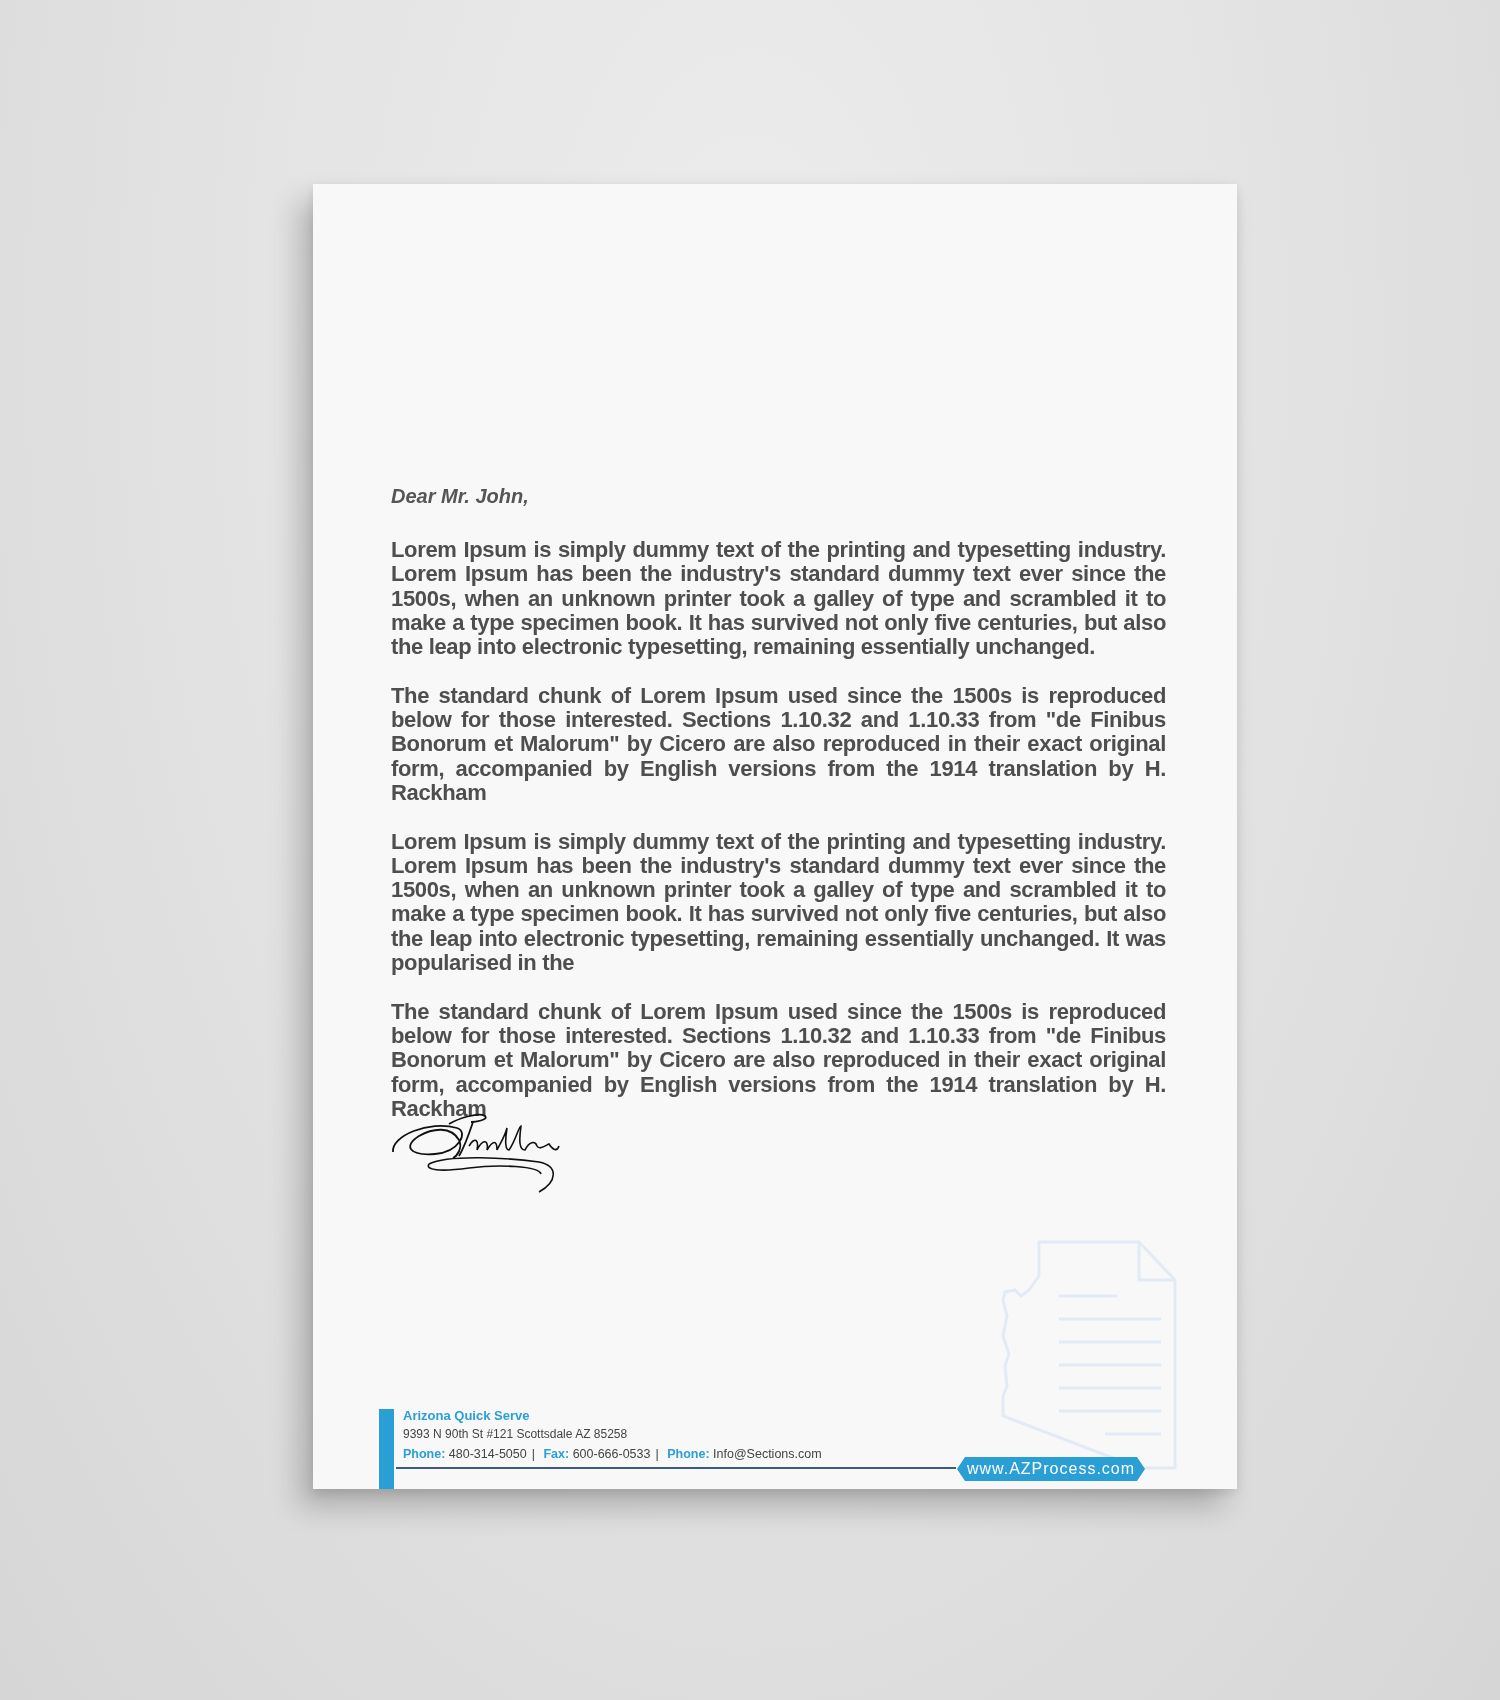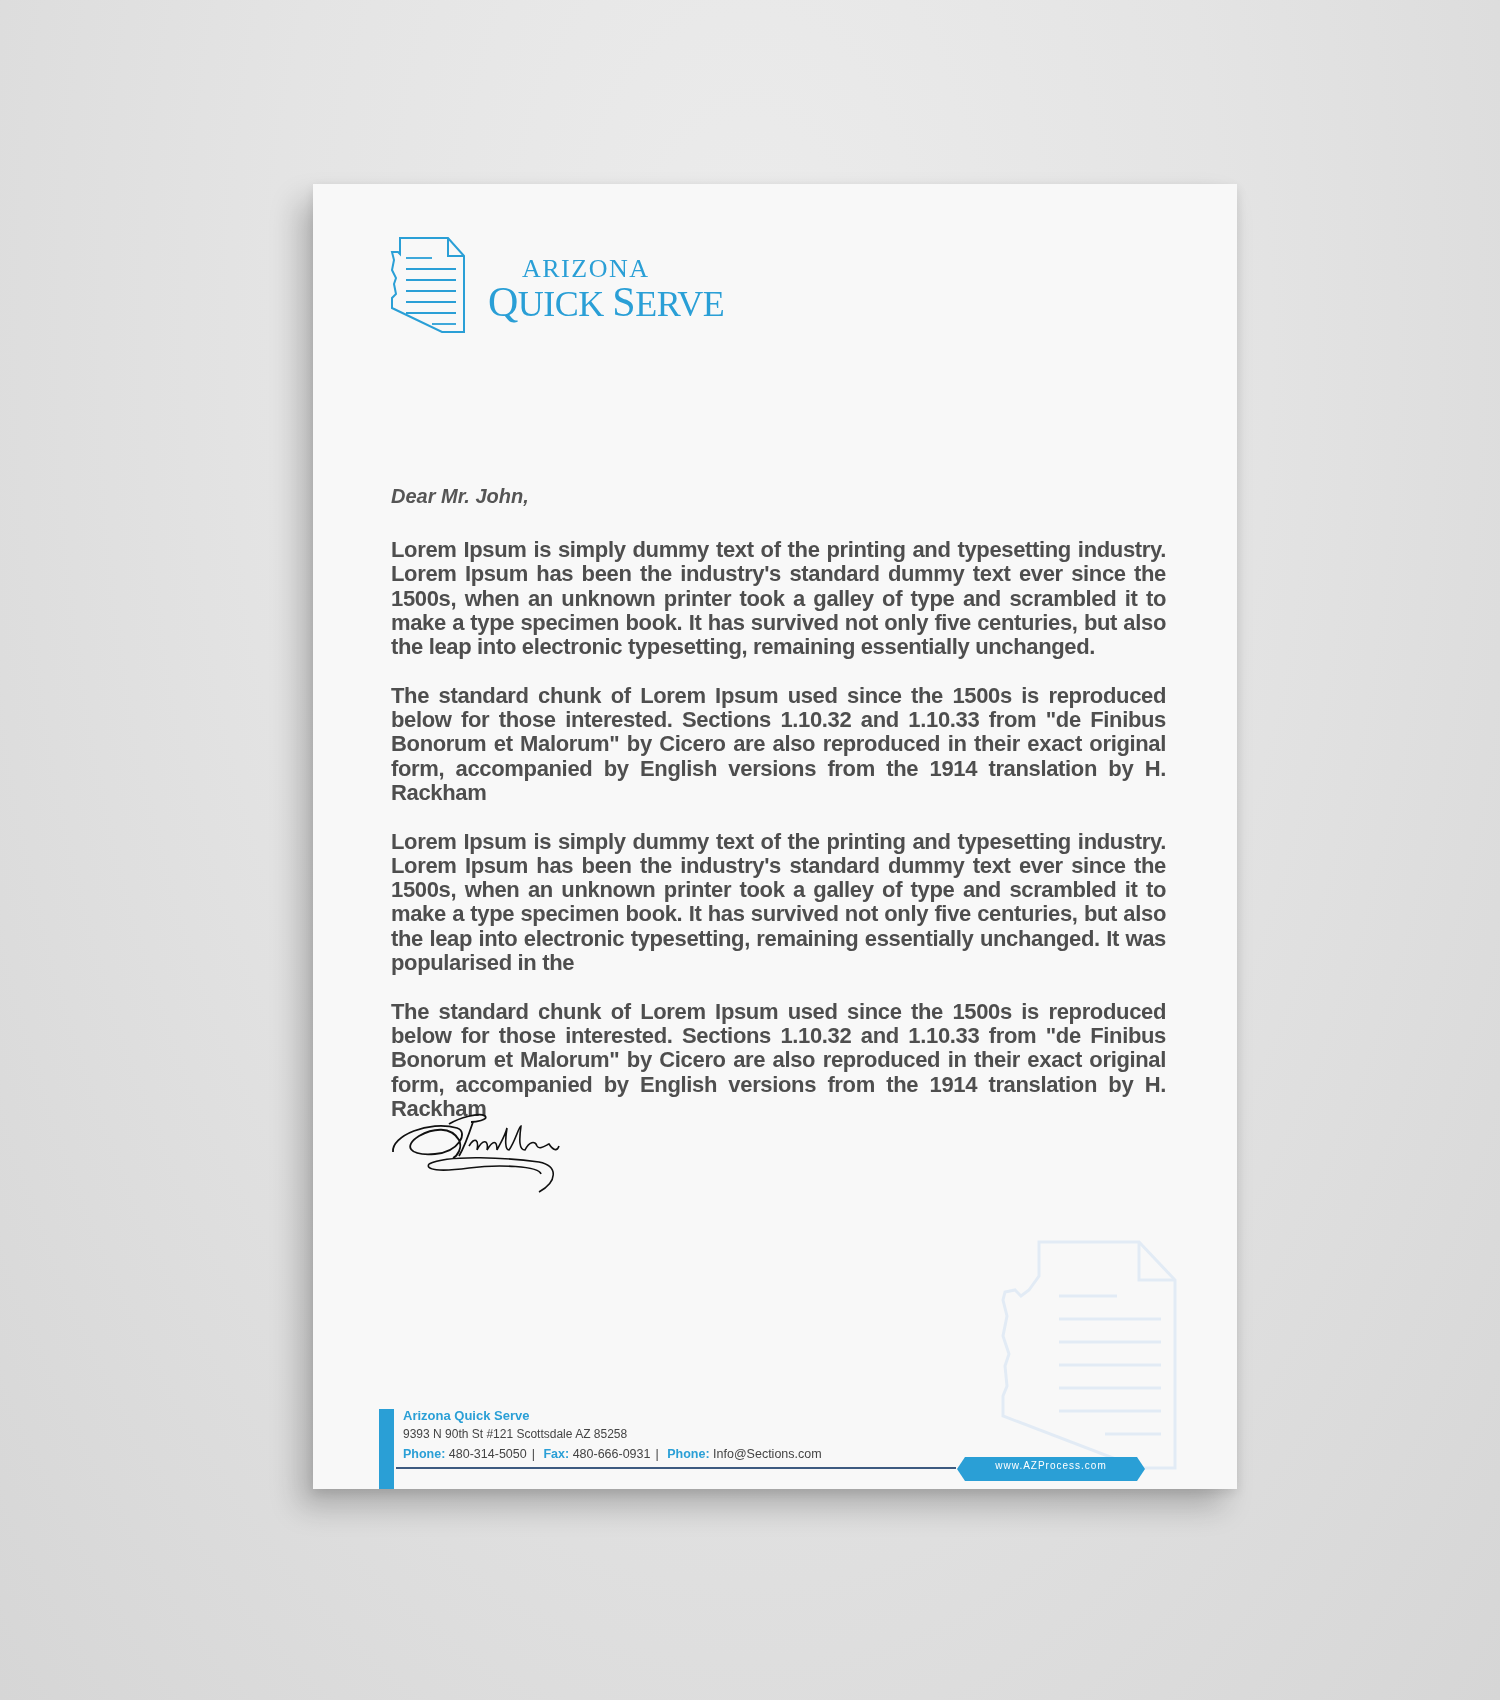--- a/index.html
+++ b/index.html
@@ -43,43 +43,28 @@
     .footer-contacts { position: absolute; left: 90px; top: 1263px; font-size: 12.5px; color: #444; white-space: nowrap; }
     .footer-contacts .lbl { color: #2a9fd6; font-weight: bold; }
     .footer-contacts .sep { margin: 0 5px; }
     .footer-rule { position: absolute; left: 83px; top: 1283px; width: 560px; height: 2px; background: #3d5a80; }
     .url-badge {
       position: absolute; left: 644px; top: 1273px; width: 188px; height: 24px;
     }
     .url-badge svg { position: absolute; left: 0; top: 0; }
     .url-badge span {
       position: absolute; left: 0; top: 3px; width: 188px; text-align: center;
-      color: #fff; font-size: 10px; letter-spacing: 1px;
+      color: #fff; font-size: 16px; letter-spacing: 1px;
     }
   </style>
 </head>
 <body>
 
 <div class="paper">
 
-  <div class="logo">
-    <svg class="mark" width="80" height="110" viewBox="0 0 80 110">
-      <path d="M12 14 L60 14 L76 32 L76 108 L54 108 L4 84 L4 74 L8 70 L6 60 L8 54 L4 46 L6 36 L4 28 L10 28 L12 30 Z" fill="none" stroke="#2a9fd6" stroke-width="2"></path>
-      <path d="M60 14 L60 32 L76 32" fill="none" stroke="#2a9fd6" stroke-width="2"></path>
-      <line x1="18" y1="34" x2="44" y2="34" stroke="#2a9fd6" stroke-width="1.8"></line>
-      <line x1="18" y1="45" x2="68" y2="45" stroke="#2a9fd6" stroke-width="1.8"></line>
-      <line x1="18" y1="56" x2="68" y2="56" stroke="#2a9fd6" stroke-width="1.8"></line>
-      <line x1="18" y1="67" x2="68" y2="67" stroke="#2a9fd6" stroke-width="1.8"></line>
-      <line x1="18" y1="78" x2="68" y2="78" stroke="#2a9fd6" stroke-width="1.8"></line>
-      <line x1="18" y1="89" x2="68" y2="89" stroke="#2a9fd6" stroke-width="1.8"></line>
-      <line x1="44" y1="100" x2="68" y2="100" stroke="#2a9fd6" stroke-width="1.8"></line>
-    </svg>
-    <div class="l1">ARIZONA</div>
-    <div class="l2"><span class="big">Q</span><span>UICK </span><span class="big">S</span><span>ERVE</span></div>
-  </div>
 
   <div class="greeting">Dear Mr. John,</div>
 
   <div class="body">
     <p>Lorem Ipsum is simply dummy text of the printing and typesetting industry. Lorem Ipsum has been the industry's standard dummy text ever since the 1500s, when an unknown printer took a galley of type and scrambled it to make a type specimen book. It has survived not only five centuries, but also the leap into electronic typesetting, remaining essentially unchanged.</p>
     <p>The standard chunk of Lorem Ipsum used since the 1500s is reproduced below for those interested. Sections 1.10.32 and 1.10.33 from "de Finibus Bonorum et Malorum" by Cicero are also reproduced in their exact original form, accompanied by English versions from the 1914 translation by H. Rackham</p>
     <p>Lorem Ipsum is simply dummy text of the printing and typesetting industry. Lorem Ipsum has been the industry's standard dummy text ever since the 1500s, when an unknown printer took a galley of type and scrambled it to make a type specimen book. It has survived not only five centuries, but also the leap into electronic typesetting, remaining essentially unchanged. It was popularised in the</p>
     <p>The standard chunk of Lorem Ipsum used since the 1500s is reproduced below for those interested. Sections 1.10.32 and 1.10.33 from "de Finibus Bonorum et Malorum" by Cicero are also reproduced in their exact original form, accompanied by English versions from the 1914 translation by H. Rackham</p>
   </div>
 
@@ -104,21 +89,21 @@
     <line x1="106" y1="198" x2="162" y2="198" stroke="#e2ebf5" stroke-width="3"></line>
   </svg>
 
   <div class="footer-bar"></div>
   <div class="footer-company">Arizona Quick Serve</div>
   <div class="footer-address">9393 N 90th St #121 Scottsdale AZ 85258</div>
   <div class="footer-contacts">
     <span class="lbl">Phone:</span>
     <span>480-314-5050</span><span class="sep">|</span>
     <span class="lbl">Fax:</span>
-    <span>480-666-0931</span><span class="sep">|</span>
+    <span>600-666-0533</span><span class="sep">|</span>
     <span class="lbl">Phone:</span>
     <span>Info@Sections.com</span>
   </div>
   <div class="footer-rule"></div>
   <div class="url-badge">
     <svg width="188" height="24" viewBox="0 0 188 24">
       <polygon points="8,0 180,0 188,12 180,24 8,24 0,12" fill="#2a9fd6"></polygon>
     </svg>
     <span>www.AZProcess.com</span>
   </div>

